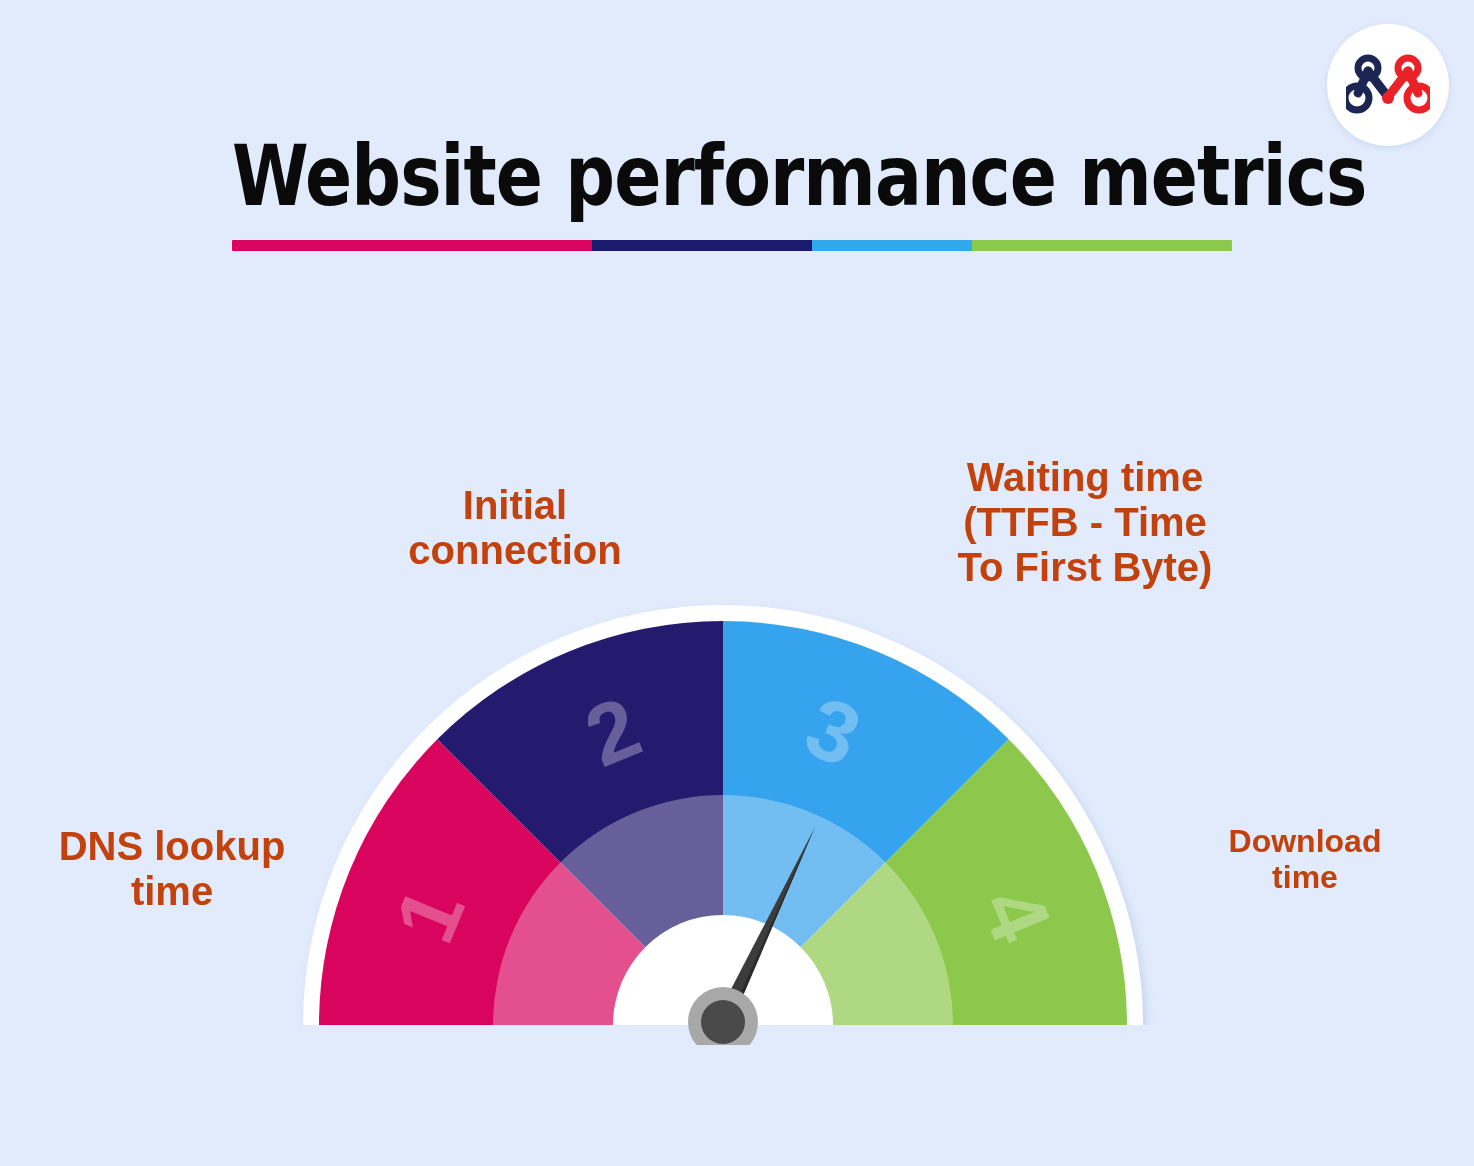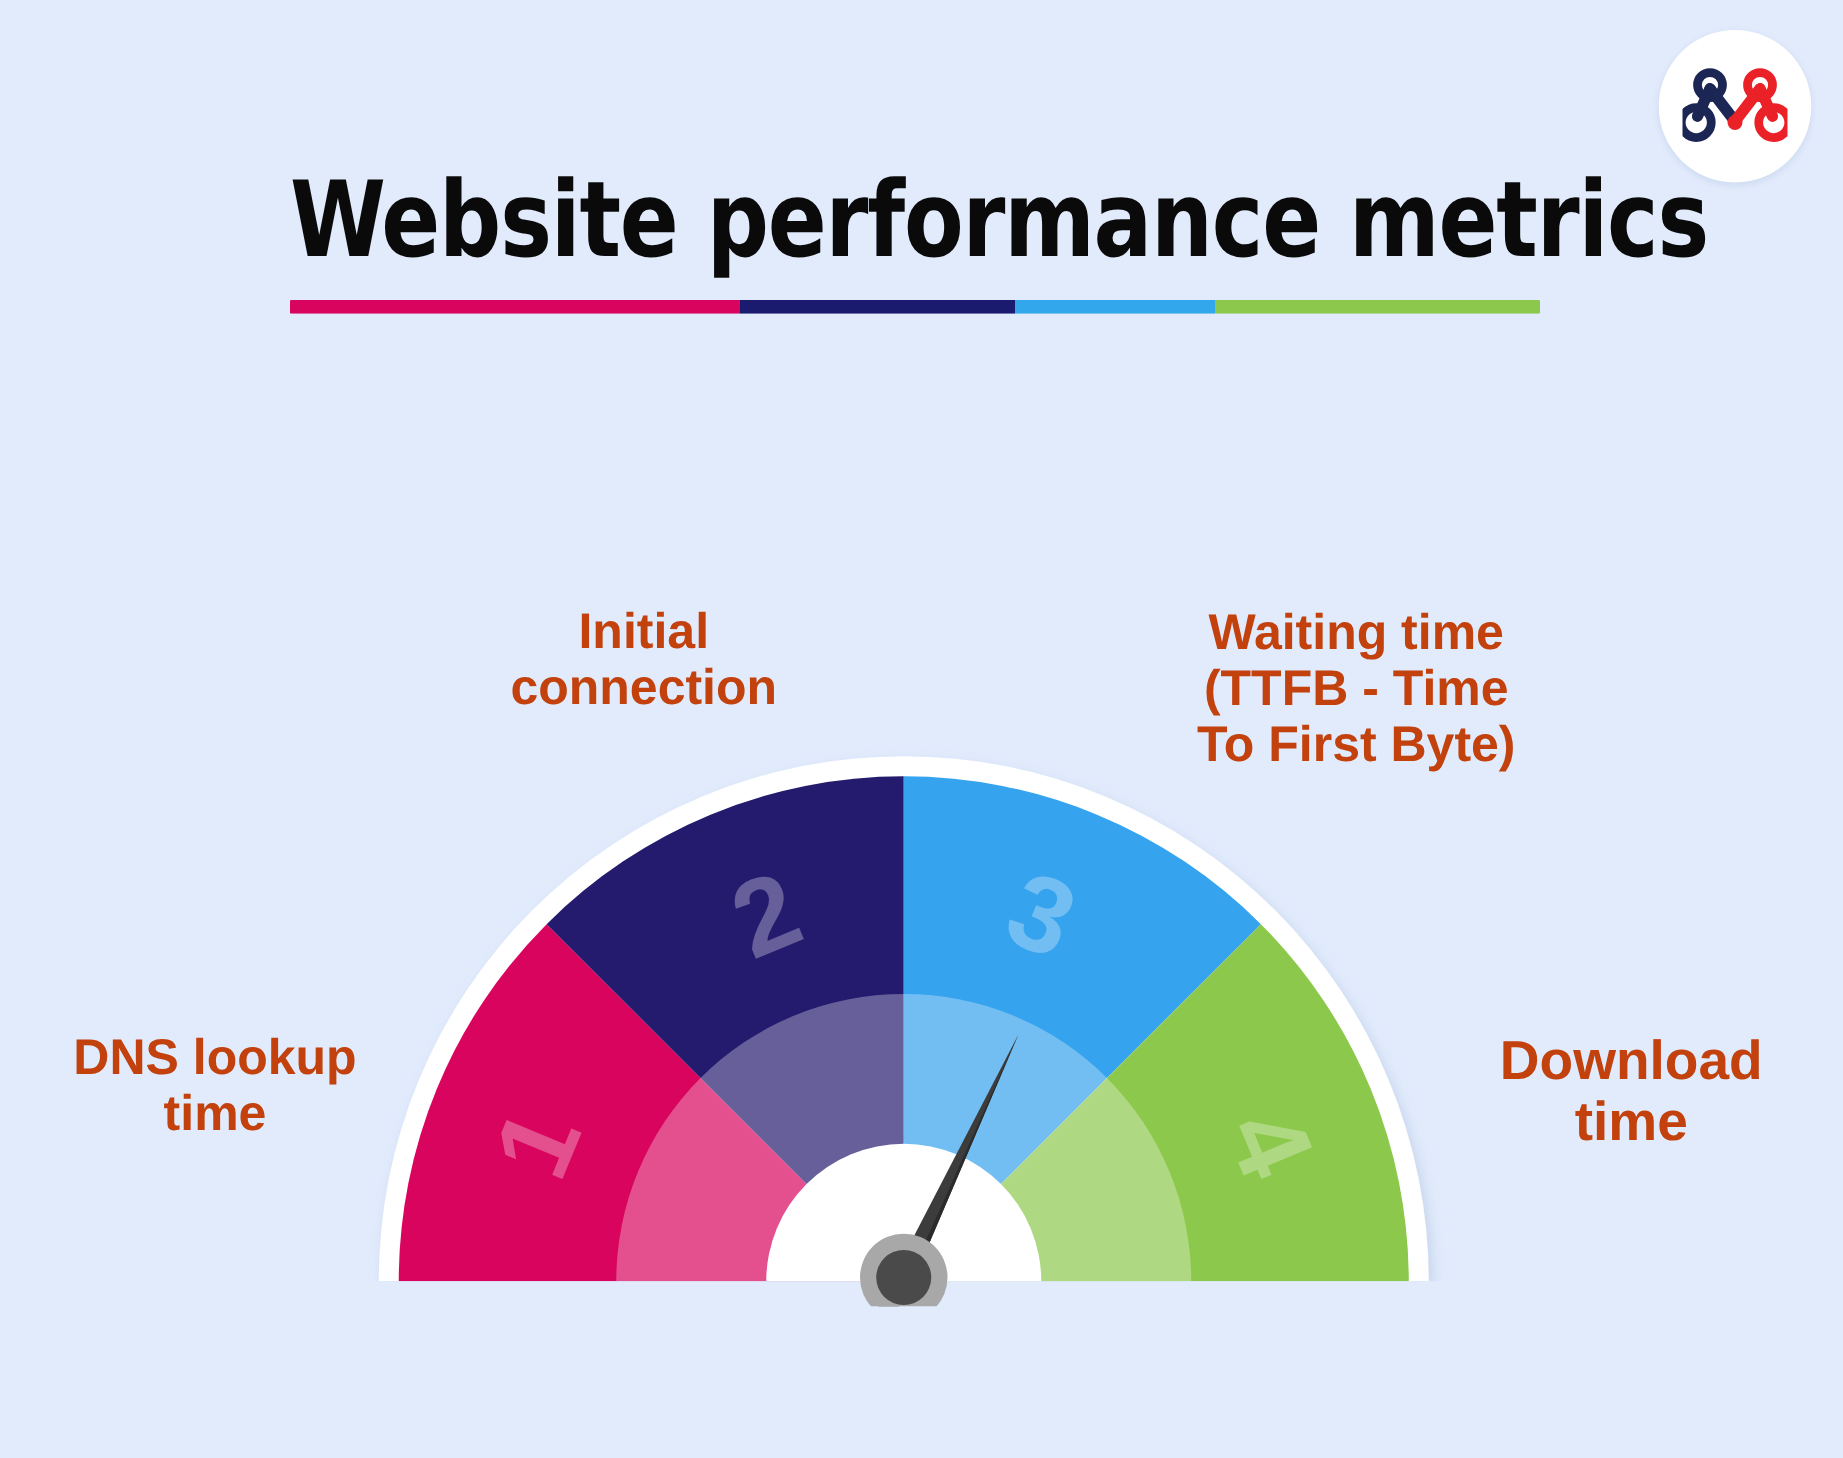--- a/index.html
+++ b/index.html
@@ -81,23 +81,23 @@
   .lbl {
     position: absolute;
     color: #c2410c;
     font-family: "Liberation Sans", sans-serif;
     font-weight: 700;
     text-align: center;
     line-height: 1.12;
     white-space: pre-line;
   }
   .lbl-initial  { left: 345px;  top: 483px;  width: 340px; font-size: 40px; }
-  .lbl-waiting  { left: 925px;  top: 484px;  width: 320px; font-size: 40px; }
+  .lbl-waiting  { left: 925px;  top: 455px;  width: 320px; font-size: 40px; }
   .lbl-dns      { left: 22px;   top: 824px;  width: 300px; font-size: 40px; text-align: center; }
-  .lbl-download { left: 1155px; top: 824px;  width: 300px; font-size: 44px; }
+  .lbl-download { left: 1155px; top: 824px;  width: 300px; font-size: 32px; }
 </style>
 </head>
 <body style="background: rgb(225, 235, 252);">
 
 <div class="logo-badge">
   <svg width="84" height="64" viewBox="0 0 84 64">
 
     <g>
       <path d="M22 18 L42 44" stroke="#1c2655" stroke-width="9" stroke-linecap="round" fill="none"></path>
       <path d="M22 18 L12 40" stroke="#1c2655" stroke-width="9" stroke-linecap="round" fill="none"></path>

